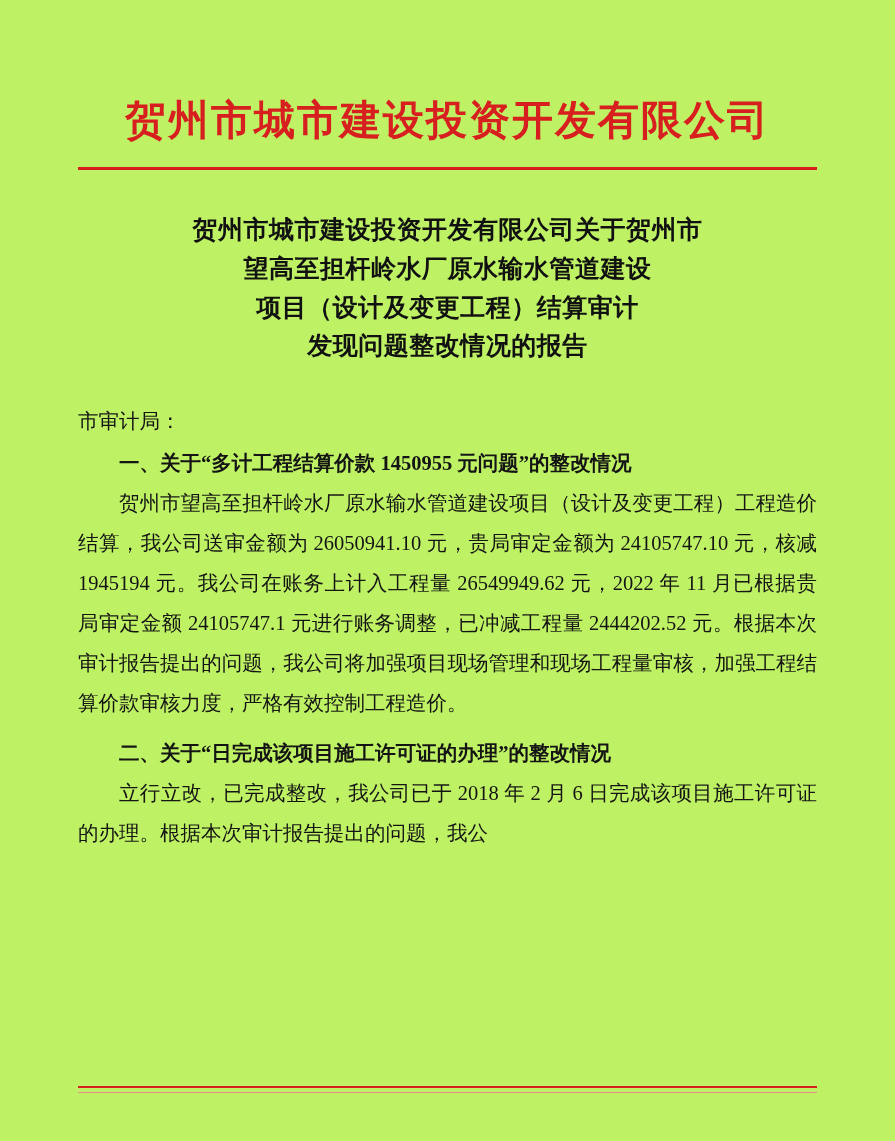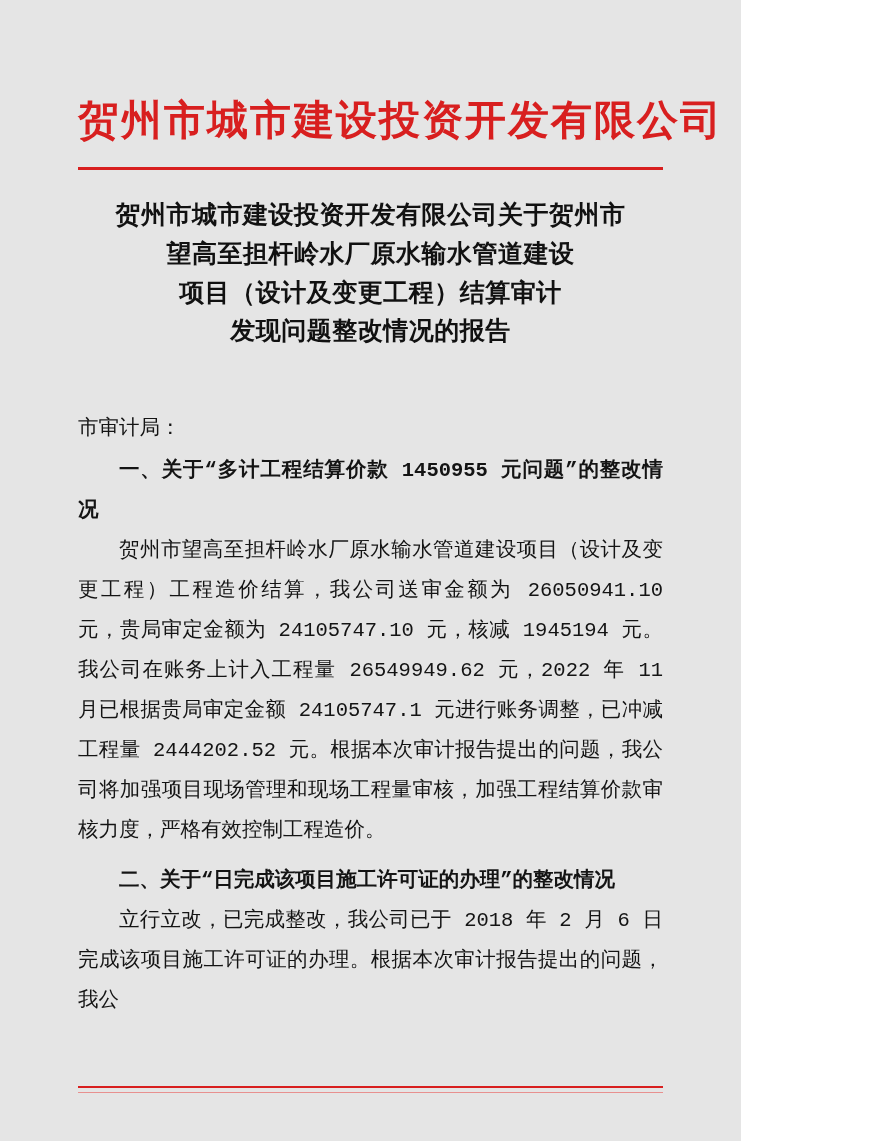--- a/index.html
+++ b/index.html
@@ -9,26 +9,26 @@
   }
   body {
     width: 895px;
     height: 1141px;
     font-family: "Liberation Serif", "DejaVu Serif", serif;
     color: #1a1a1a;
     position: relative;
     overflow: hidden;
   }
   .page {
-    width: 741px;
+    width: 895px;
     height: 1141px;
     box-sizing: border-box;
     padding: 0 78px;
     position: relative;
-    background: #e5e5e5;
+    background: #bef264;
   }
   .letterhead {
     text-align: center;
     padding-top: 96px;
   }
   .letterhead-title {
     color: #d81f1f;
     font-family: "Liberation Serif", "DejaVu Serif", serif;
     font-weight: bold;
     font-size: 41px;
@@ -36,38 +36,37 @@
     line-height: 1.2;
     white-space: nowrap;
   }
   .letterhead-rule {
     margin-top: 22px;
     height: 3px;
     background: #d81f1f;
     width: 100%;
   }
   .doc-title {
-    margin-top: 26px;
+    margin-top: 41px;
     text-align: center;
     font-weight: bold;
     font-size: 25px;
     line-height: 1.55;
     color: #111;
     letter-spacing: 0.5px;
   }
   .doc-title div {
     white-space: nowrap;
   }
   .body-text {
-    margin-top: 58px;
+    margin-top: 36px;
     font-size: 20.5px;
     line-height: 1.95;
     text-align: justify;
     color: #141414;
-    font-family: Liberation Mono, monospace;
   }
   .salutation {
     margin-bottom: 2px;
   }
   .para {
     text-indent: 2em;
   }
   .para-heading {
     text-indent: 2em;
     font-weight: bold;

